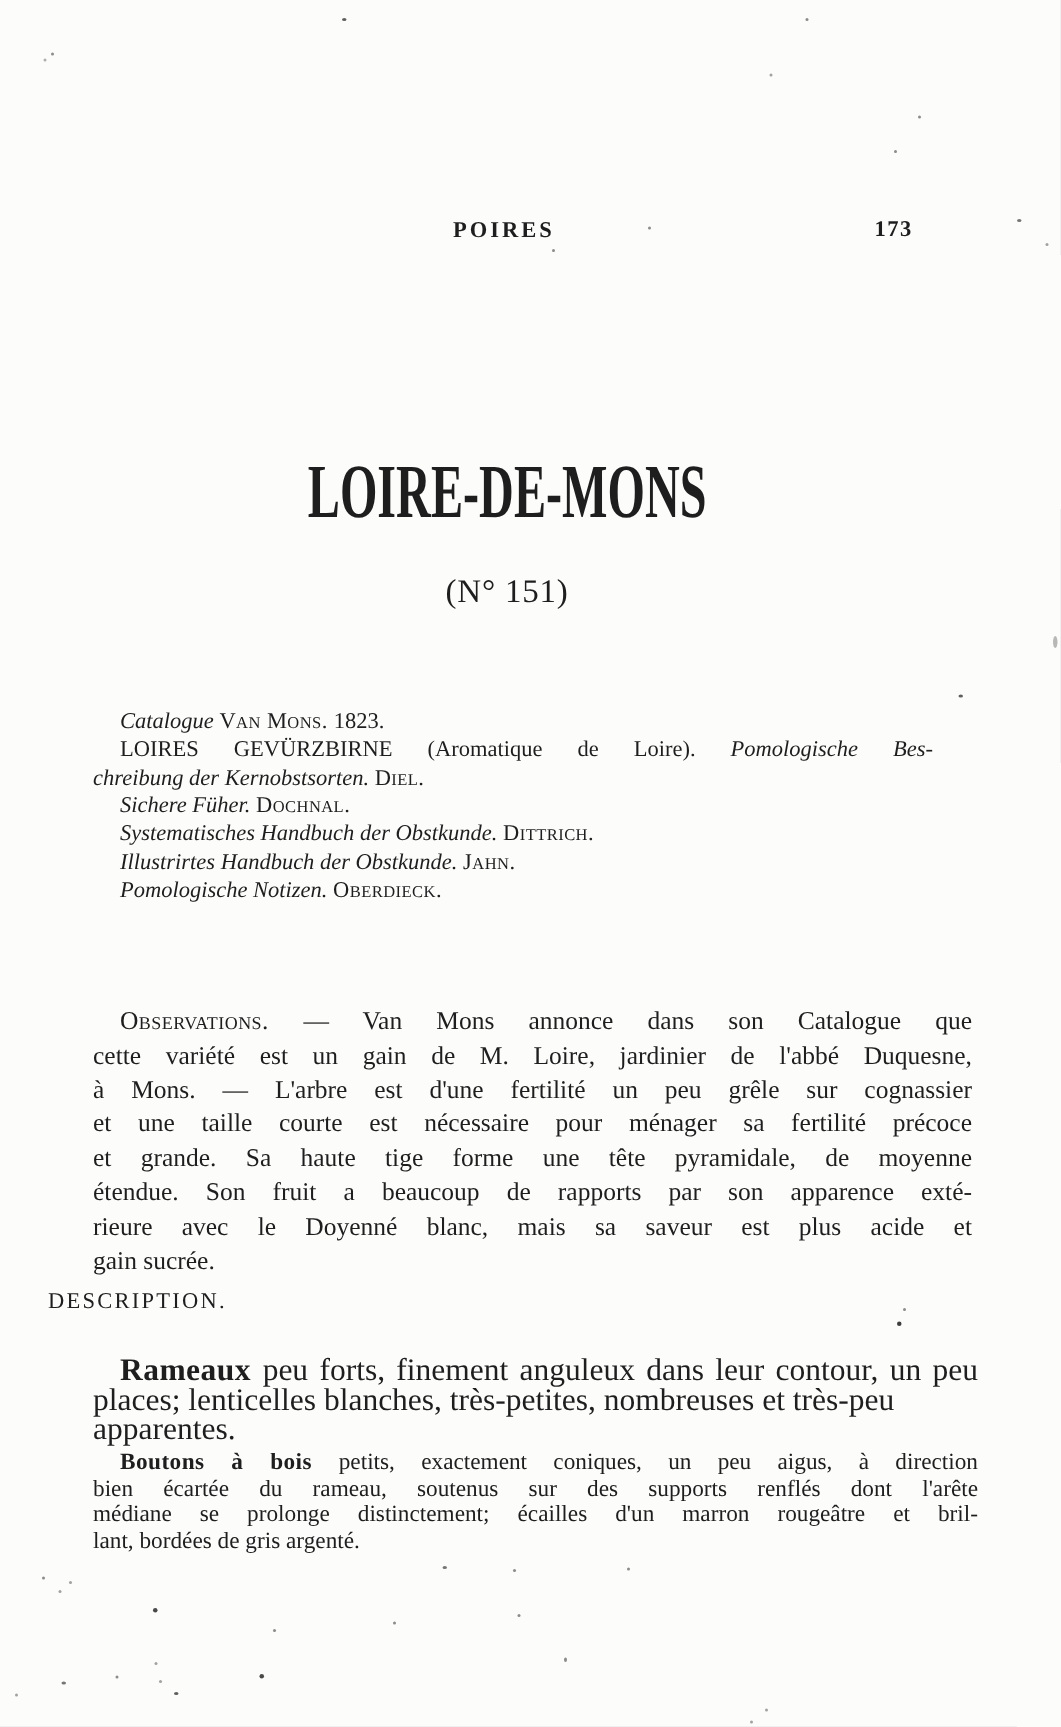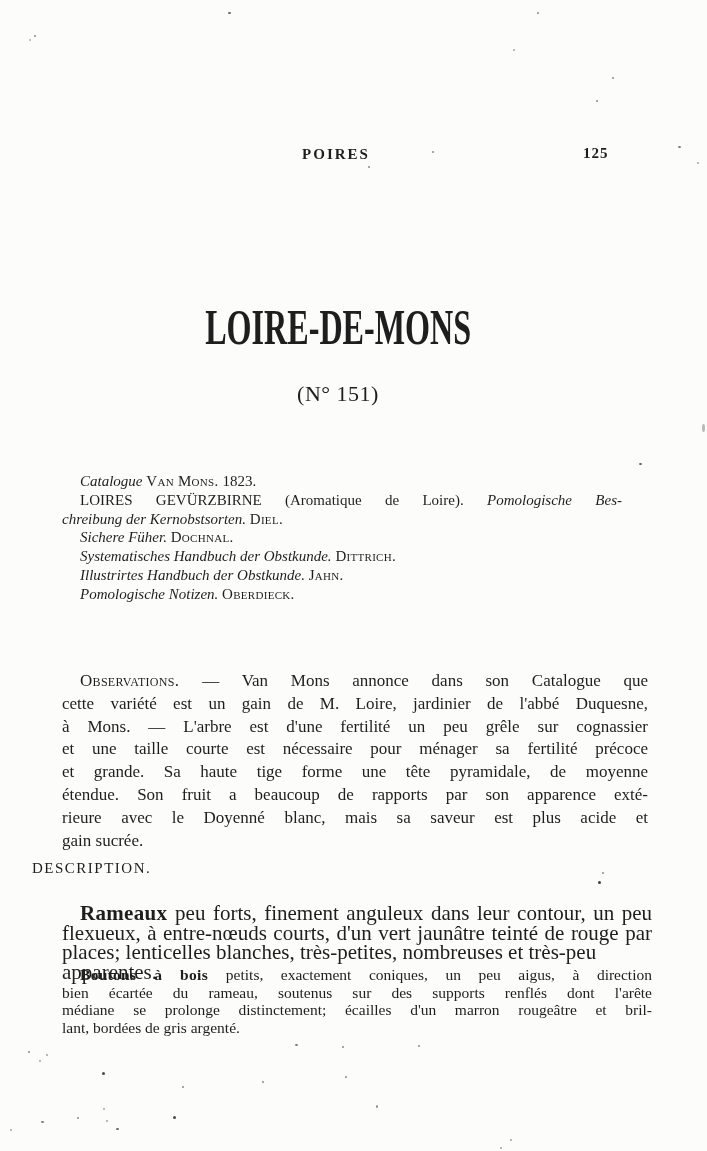--- a/index.html
+++ b/index.html
@@ -47,21 +47,21 @@
 
   .speck { position:absolute; background:#1c1c1c; border-radius:50%; }
 </style>
 </head>
 <body>
 
 <div class="page" style="background: rgb(252, 252, 251); color: rgb(30, 30, 30);">
 
   <div class="abs running-title">POIRES</div>
 
-  <div class="abs page-number">125</div>
+  <div class="abs page-number">173</div>
 
   <div class="abs title-wrap">
     <span class="title-inner">LOIRE-DE-MONS</span>
   </div>
 
   <div class="abs variety-number">(N° 151)</div>
 
   <div class="abs biblio">
       <div class="tline ind"><span class="seg-it">Catalogue </span><span class="seg-sc">Van Mons. </span><span class="seg-rm">1823.</span></div>
       <div class="tline just ind"><span class="seg-rm">LOIRES GEVÜRZBIRNE (Aromatique de Loire). </span><span class="seg-it">Pomologische Bes-</span></div>
@@ -80,21 +80,20 @@
       <div class="tline just"><span class="seg-rm">et grande. Sa haute tige forme une tête pyramidale, de moyenne</span></div>
       <div class="tline just"><span class="seg-rm">étendue. Son fruit a beaucoup de rapports par son apparence exté-</span></div>
       <div class="tline just"><span class="seg-rm">rieure avec le Doyenné blanc, mais sa saveur est plus acide et</span></div>
       <div class="tline"><span class="seg-rm">gain sucrée.</span></div>
     </div>
 
   <div class="abs desc-heading">DESCRIPTION.</div>
 
   <div class="abs rameaux">
       <div class="tline just ind"><span class="seg-b">Rameaux </span><span class="seg-rm">peu forts, finement anguleux dans leur contour, un peu</span></div>
-      <div class="tline just"><span class="seg-rm">flexueux, à entre-nœuds courts, d'un vert jaunâtre teinté de rouge par</span></div>
       <div class="tline"><span class="seg-rm">places; lenticelles blanches, très-petites, nombreuses et très-peu apparentes.</span></div>
     </div>
 
   <div class="abs boutons">
       <div class="tline just ind"><span class="seg-b">Boutons à bois </span><span class="seg-rm">petits, exactement coniques, un peu aigus, à direction</span></div>
       <div class="tline just"><span class="seg-rm">bien écartée du rameau, soutenus sur des supports renflés dont l'arête</span></div>
       <div class="tline just"><span class="seg-rm">médiane se prolonge distinctement; écailles d'un marron rougeâtre et bril-</span></div>
       <div class="tline"><span class="seg-rm">lant, bordées de gris argenté.</span></div>
     </div>
 

